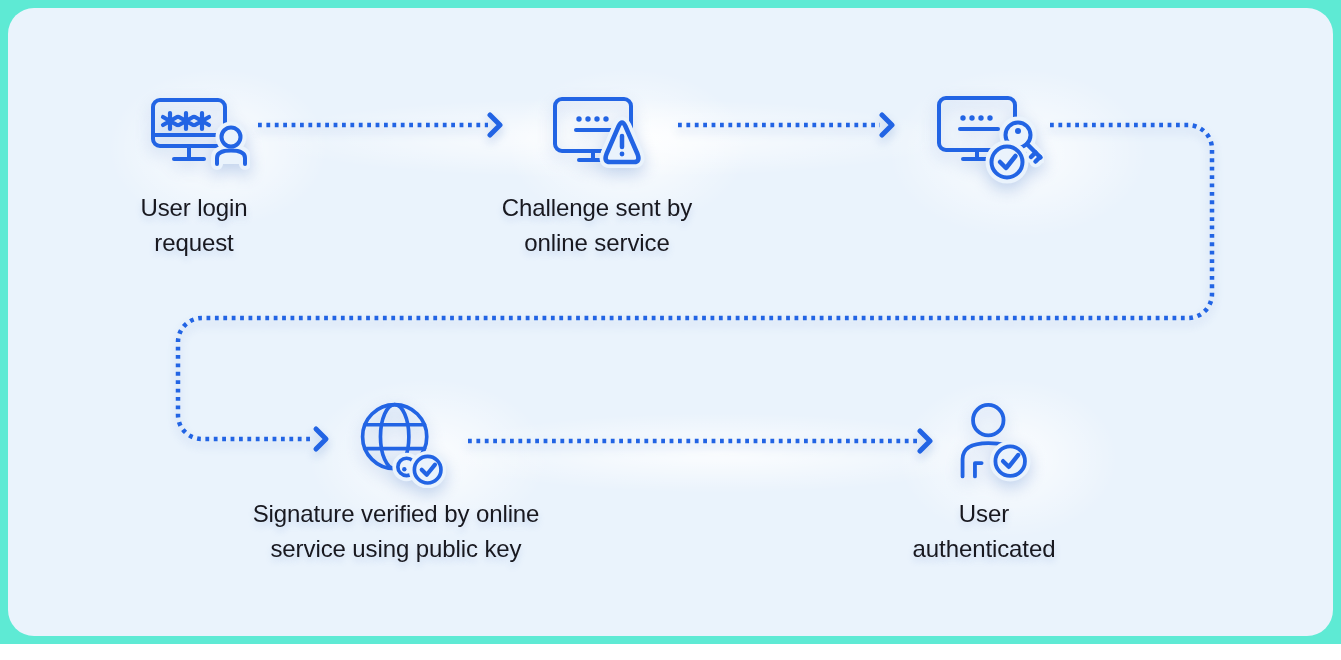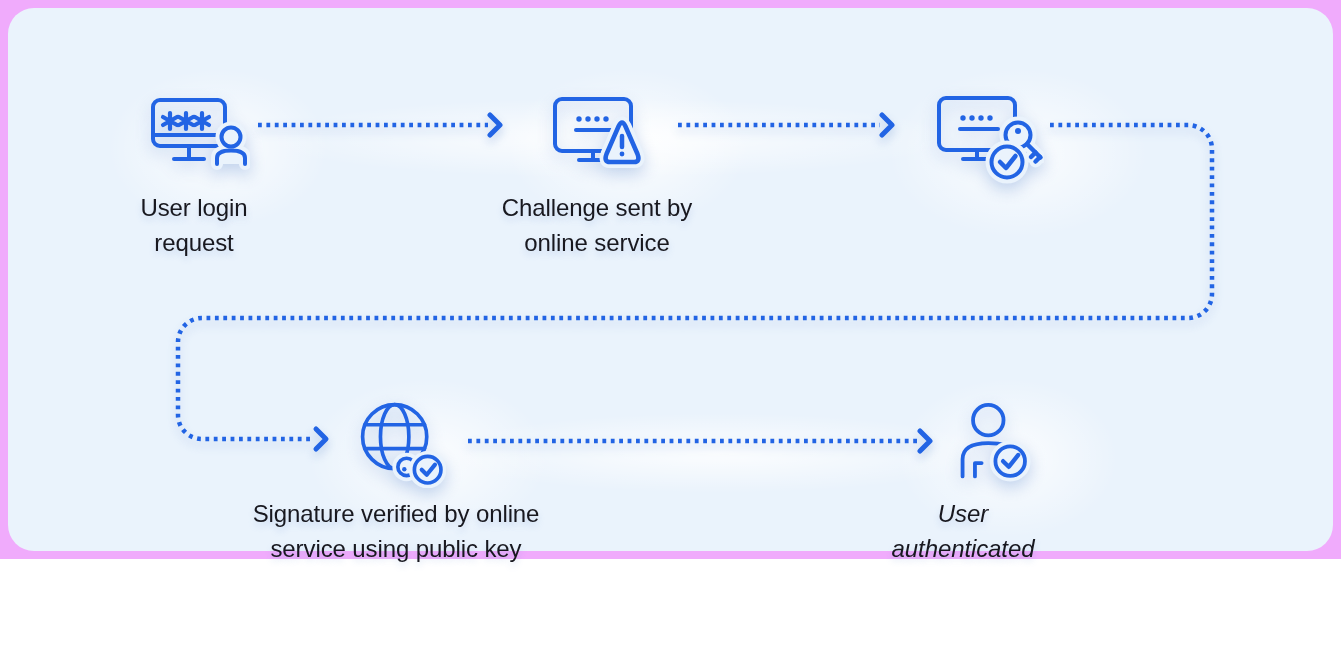--- a/index.html
+++ b/index.html
@@ -2,21 +2,21 @@
 <html><head>
 <meta charset="utf-8">
 <style>
   * { margin: 0; padding: 0; box-sizing: border-box; }
   body {
     width: 1341px; height: 660px;
     background: #ffffff;
     font-family: "Liberation Sans", "DejaVu Sans", sans-serif;
     overflow: hidden;
   }
-  .stage { position: relative; width: 1341px; height: 559px; background: #f0abfc; }
+  .stage { position: relative; width: 1341px; height: 644px; background: #5eead4; }
   .card {
     position: absolute; left: 8px; top: 8px; right: 8px; bottom: 8px;
     background: #eaf3fc; border-radius: 26px;
   }
   .glow {
     position: absolute; pointer-events: none;
     background: radial-gradient(ellipse closest-side, rgba(255,255,255,0.85), rgba(255,255,255,0));
   }
   .connectors {
     position: absolute; left: 0; top: 0;
@@ -188,15 +188,15 @@
       </g>
     </svg>
   </div>
 
   <div class="label" style="left:194px;top:190px;width:180px;">User login
 request</div>
   <div class="label" style="left:597px;top:190px;width:260px;">Challenge sent by
 online service</div>
   <div class="label" style="left:396px;top:496px;width:420px;">Signature verified by online
 service using public key</div>
-  <div class="label" style="left:963px;top:496px;width:240px;font-style:italic;">User
+  <div class="label" style="left:984px;top:496px;width:240px;">User
 authenticated</div>
 </div>
 
 </body></html>

